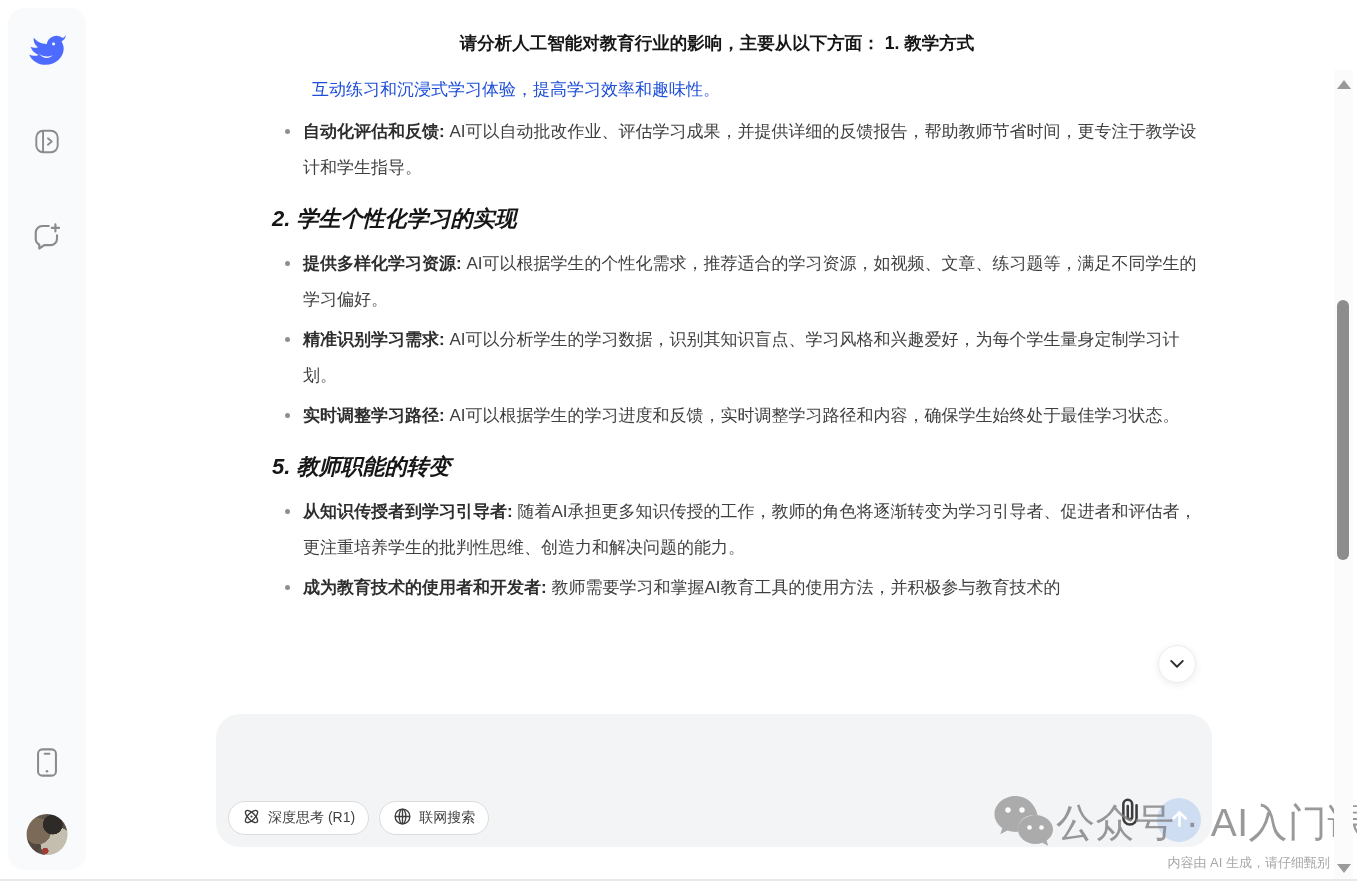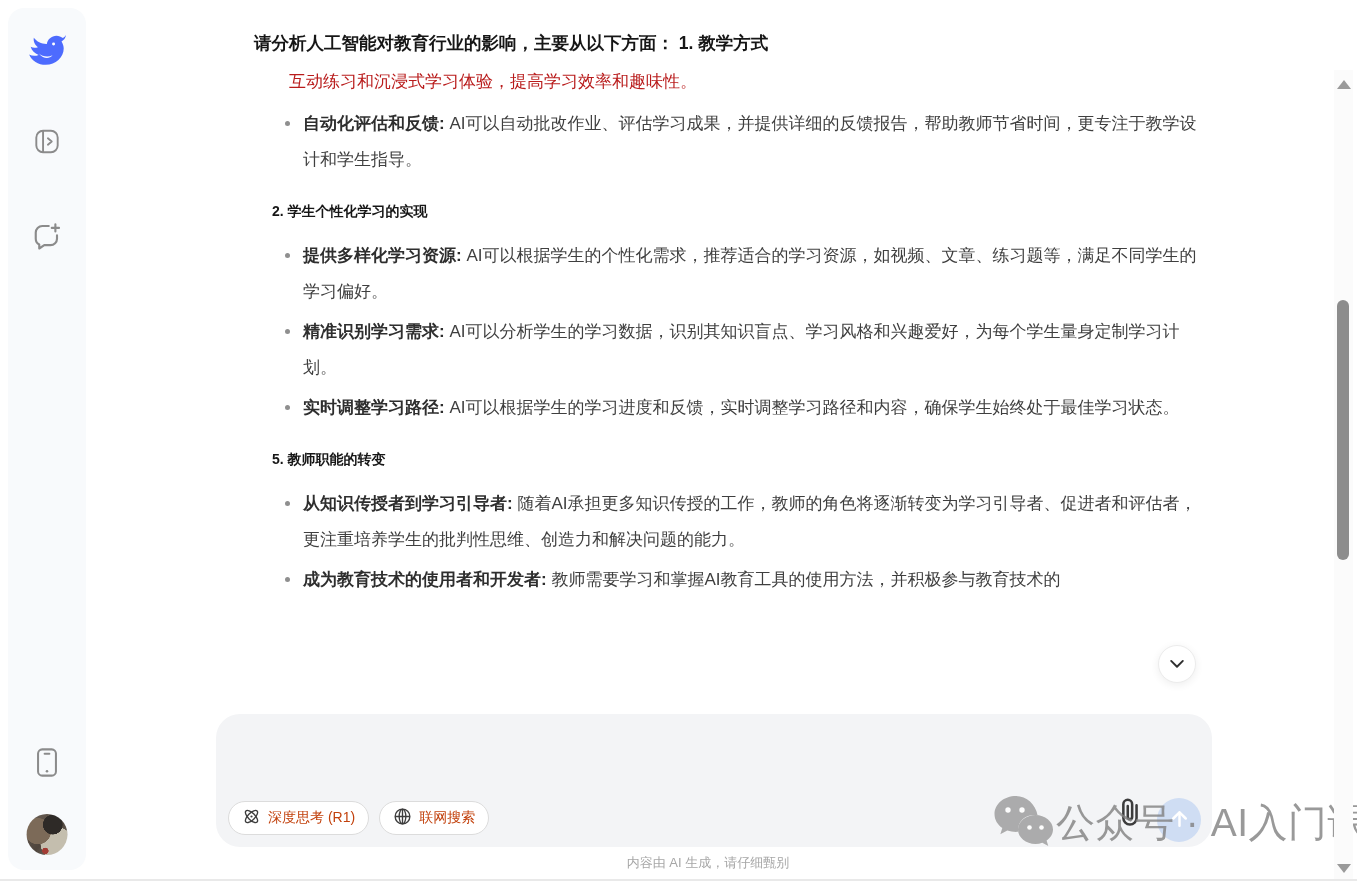--- a/index.html
+++ b/index.html
@@ -36,36 +36,36 @@
       linear-gradient(135deg, #6e6257, #4e443c 55%, #8e857a);
   }
 
   
   .doc {
     position:absolute; left:272px; top:30px; width:926px;
     color:#3f3f3f; font-size:17px; z-index:1;
   }
   .doc-title {
     font-size:17.5px; font-weight:bold; color:#161616;
-    line-height:26px; margin:0 0 8px;
+    text-align:center; line-height:26px; margin:0 0 16px;
     transform:translateX(-18px);
   }
-  .partial-line { color:#b91c1c; line-height:36px; margin:0 0 6px 17px; }
+  .partial-line { color:#1d4ed8; line-height:36px; margin:0 0 6px 40px; }
   ul.blist { list-style:none; }
   ul.blist li {
     position:relative; padding-left:31px; line-height:36px; margin-bottom:4px;
   }
   ul.blist li::before {
     content:""; position:absolute; left:13px; top:15px;
     width:5px; height:5px; border-radius:50%; background:#8f8f8f;
   }
   .b { font-weight:bold; color:#2e2e2e; }
   h2.sec {
-    font-size:14px; font-weight:bold; color:#161616;
-    line-height:26px; margin:20px 0 14px;
+    font-size:22px; font-weight:bold; color:#161616;
+    line-height:26px; margin:20px 0 14px;font-style:italic;
   }
 
   
   .scroll-chip {
     position:absolute; left:1158px; top:645px; width:38px; height:38px;
     border-radius:50%; background:#fff; border:1px solid #ececec;
     box-shadow:0 2px 8px rgba(0,0,0,.07);
     display:flex; align-items:center; justify-content:center;
     cursor:pointer; z-index:5;
   }
@@ -79,39 +79,39 @@
     position:absolute; left:28px; top:14px; width:800px; height:42px;
     background:transparent; border:none; outline:none; resize:none;
     font-family:"Liberation Sans", sans-serif; font-size:19px; color:#333;
   }
   .composer textarea::placeholder { color:#a8a8a8; }
   .pill-row { position:absolute; left:12px; bottom:12px; display:flex; gap:10px; }
   .pill {
     height:34px; display:flex; align-items:center; gap:7px;
     background:#fff; border:1px solid #dcdcdc; border-radius:17px;
     padding:0 13px; font-family:"Liberation Sans", sans-serif;
-    font-size:14px; color:#c2410c; cursor:pointer;
+    font-size:14px; color:#404040; cursor:pointer;
   }
   .attach-btn {
     position:absolute; left:898px; top:82px; width:32px; height:36px;
     background:none; border:none; cursor:pointer;
     display:flex; align-items:center; justify-content:center; z-index:11;
   }
   .send-btn {
     position:absolute; left:941px; top:84px; width:44px; height:44px;
     border-radius:50%; border:none; background:#cfddf3;
     display:flex; align-items:center; justify-content:center;
     cursor:pointer; z-index:11;
   }
 
   
   .footer-bar {
     position:absolute; left:86px; top:847px; width:1244px; height:31px;
     background:#fff; z-index:12;
-    display:flex; align-items:center; justify-content:center;
+    display:flex; align-items:center; justify-content:flex-end;
   }
   .disclaimer { font-size:13px; color:#a6a6a6; }
 
   
   .watermark {
     position:absolute; left:991px; top:792px; z-index:30;
     display:flex; align-items:center; gap:1px; pointer-events:none;
   }
   .watermark .wm-text {
     font-size:39px; color:rgba(128,128,128,0.8); white-space:nowrap;

